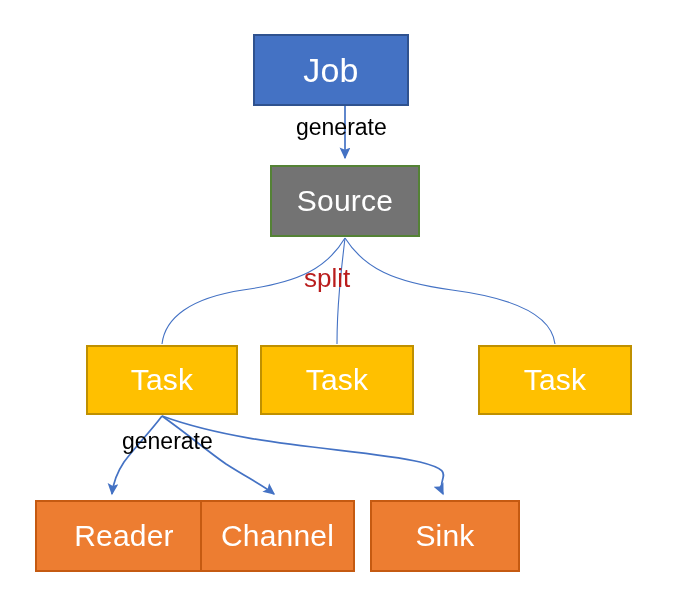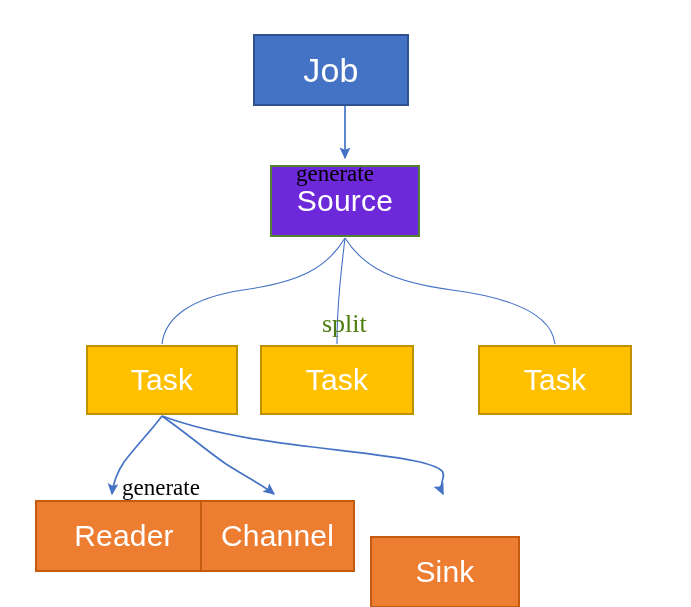--- a/index.html
+++ b/index.html
@@ -35,26 +35,25 @@
     color: #ffffff;
     font-family: "Liberation Sans", sans-serif;
     font-weight: 400;
     letter-spacing: 0.2px;
     line-height: 1;
     user-select: none;
   }
   .edge-label {
     position: absolute;
     color: #000000;
-    font-family: Liberation Serif, serif;
+    font-family: Liberation Sans, sans-serif;
     font-weight: 400;
     white-space: nowrap;
     line-height: 1;
     user-select: none;
-    margin-top: 46px;
   }
 </style>
 </head>
 <body>
 
 <div id="diagram-canvas">
 
   <svg id="diagram-svg" viewBox="0 0 691 607" xmlns="http://www.w3.org/2000/svg">
     <defs>
       <marker id="arrow-blue" markerWidth="9" markerHeight="9" refX="6.2" refY="3.2" orient="auto" markerUnits="strokeWidth">
@@ -68,39 +67,39 @@
         <path d="M 345 238 C 364 268 393 282 452 290 C 521 299 552 318 555 344" fill="none" stroke="#4472C4" stroke-width="1.1"></path>
         <path d="M 162 416 C 150 432 136 446 124 462 C 116 474 113 484 112 494" fill="none" stroke="#4472C4" stroke-width="1.7" marker-end="url(#arrow-blue)"></path>
         <path d="M 162 416 C 190 436 206 450 226 464 C 248 478 264 486 274 494" fill="none" stroke="#4472C4" stroke-width="1.7" marker-end="url(#arrow-blue)"></path>
         <path d="M 162 416 C 250 448 360 448 420 462 C 460 472 435 477 443 494" fill="none" stroke="#4472C4" stroke-width="1.7" marker-end="url(#arrow-blue)"></path>
       </g>
   </svg>
 
   <div class="node-box" style="left: 253px; top: 34px; width: 156px; height: 72px; background: rgb(68, 114, 196); border: 2px solid rgb(47, 82, 143); font-size: 34px; color: rgb(255, 255, 255);">
     <span>Job</span>
   </div>
-  <div class="node-box" style="left: 270px; top: 165px; width: 150px; height: 72px; background: #6d28d9; border: 2px solid rgb(84, 130, 53); font-size: 30px; color: rgb(255, 255, 255);">
+  <div class="node-box" style="left: 270px; top: 165px; width: 150px; height: 72px; background: #737373; border: 2px solid rgb(84, 130, 53); font-size: 30px; color: rgb(255, 255, 255);">
     <span>Source</span>
   </div>
   <div class="node-box" style="left: 86px; top: 345px; width: 152px; height: 70px; background: rgb(255, 192, 0); border: 2px solid rgb(191, 144, 0); font-size: 30px; color: rgb(255, 255, 255);">
     <span>Task</span>
   </div>
   <div class="node-box" style="left: 260px; top: 345px; width: 154px; height: 70px; background: rgb(255, 192, 0); border: 2px solid rgb(191, 144, 0); font-size: 30px; color: rgb(255, 255, 255);">
     <span>Task</span>
   </div>
   <div class="node-box" style="left: 478px; top: 345px; width: 154px; height: 70px; background: rgb(255, 192, 0); border: 2px solid rgb(191, 144, 0); font-size: 30px; color: rgb(255, 255, 255);">
     <span>Task</span>
   </div>
   <div class="node-box" style="left: 35px; top: 500px; width: 178px; height: 72px; background: rgb(237, 125, 49); border: 2px solid rgb(197, 90, 17); font-size: 30px; color: rgb(255, 255, 255);">
     <span>Reader</span>
   </div>
   <div class="node-box" style="left: 200px; top: 500px; width: 155px; height: 72px; background: rgb(237, 125, 49); border: 2px solid rgb(197, 90, 17); font-size: 30px; color: rgb(255, 255, 255);">
     <span>Channel</span>
   </div>
-  <div class="node-box" style="left: 370px; top: 500px; width: 150px; height: 72px; background: rgb(237, 125, 49); border: 2px solid rgb(197, 90, 17); font-size: 30px; color: rgb(255, 255, 255); margin-top: 36px;">
+  <div class="node-box" style="left: 370px; top: 500px; width: 150px; height: 72px; background: rgb(237, 125, 49); border: 2px solid rgb(197, 90, 17); font-size: 30px; color: rgb(255, 255, 255);">
     <span>Sink</span>
   </div>
 
   <div class="edge-label" style="left: 296px; top: 116px; font-size: 23px; color: rgb(0, 0, 0);">generate</div>
-  <div class="edge-label" style="left: 322px; top: 265px; font-size: 26px; color: #4d7c0f;">split</div>
+  <div class="edge-label" style="left: 304px; top: 265px; font-size: 26px; color: #b91c1c;">split</div>
   <div class="edge-label" style="left: 122px; top: 430px; font-size: 23px; color: rgb(0, 0, 0);">generate</div>
 
 </div>
 
 </body></html>

